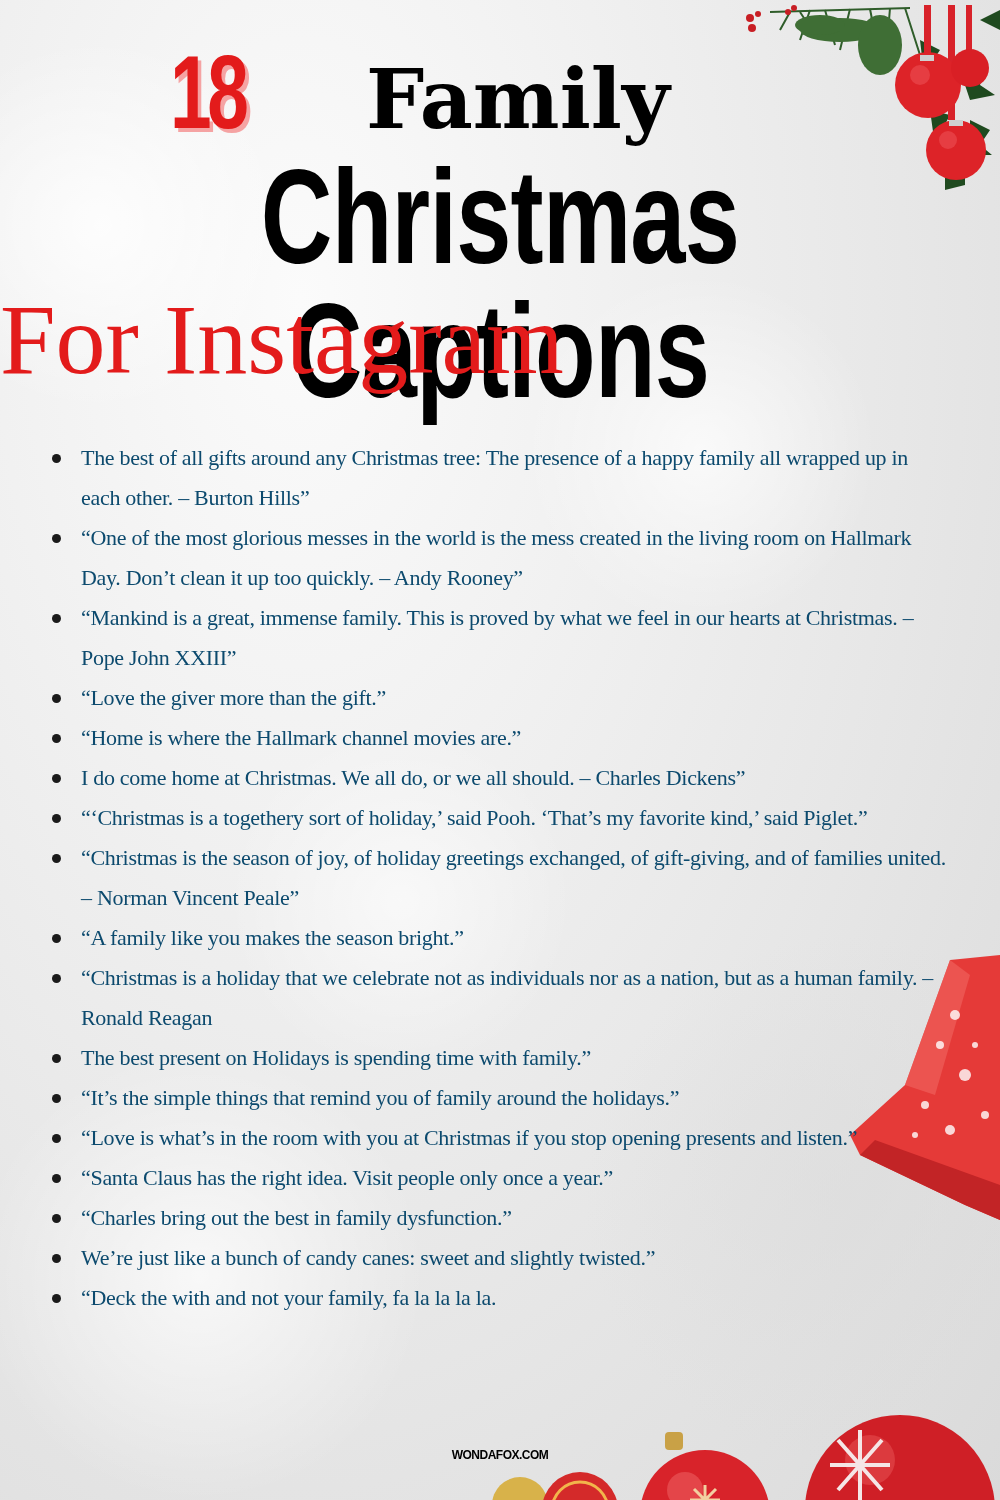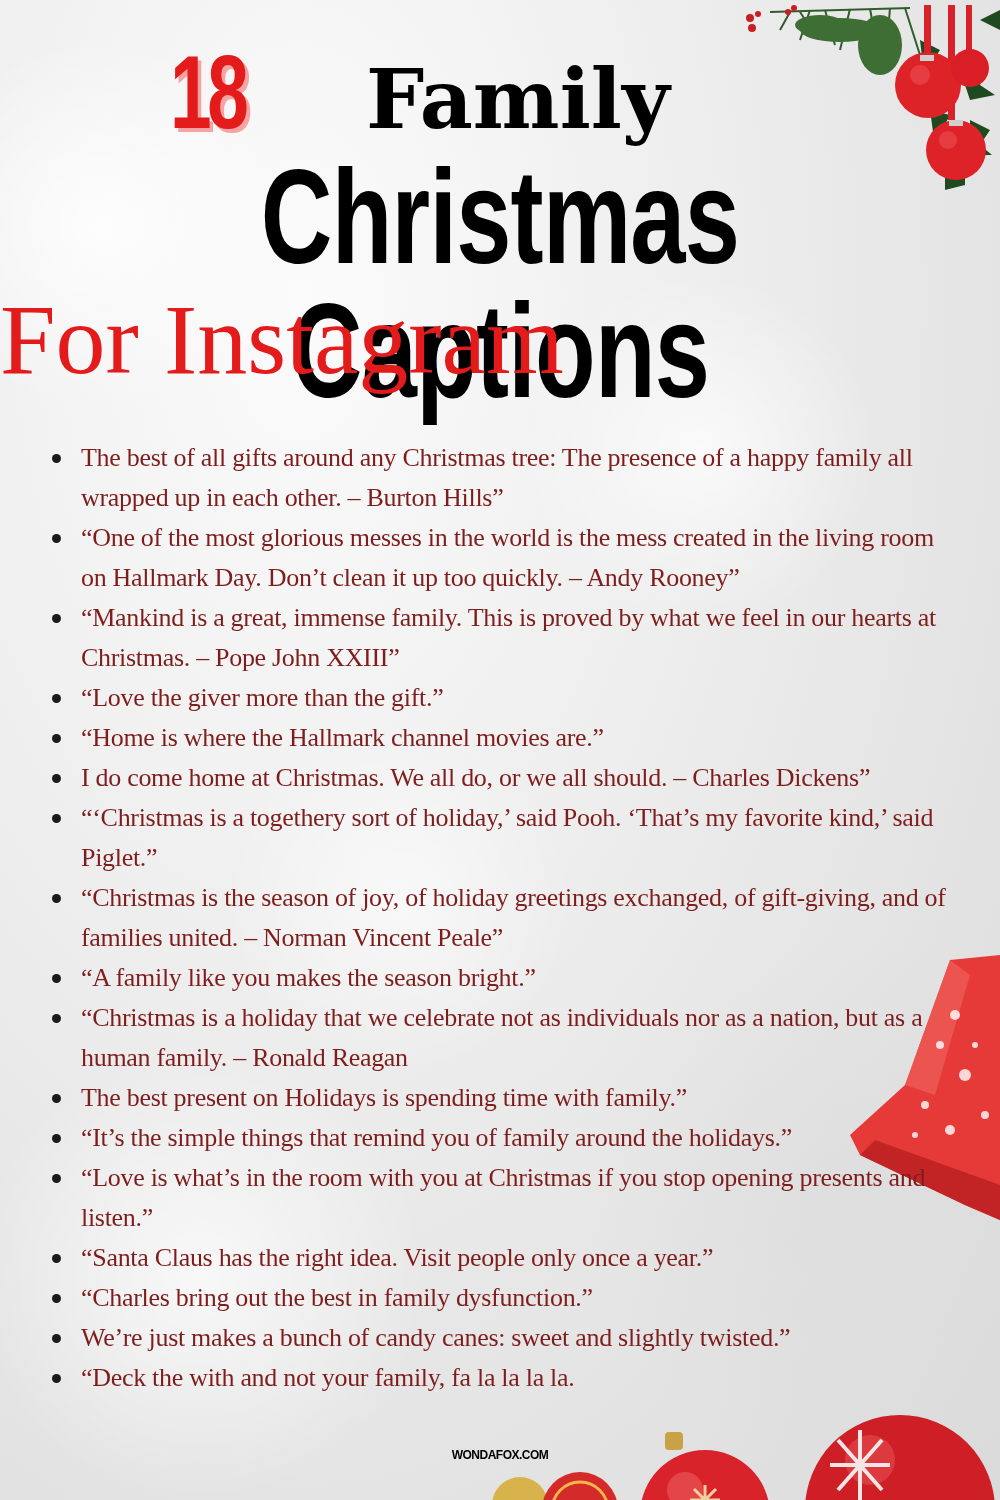--- a/index.html
+++ b/index.html
@@ -42,21 +42,21 @@
       position: absolute; top: 290px; left: 0; width: 978px; text-align: left;
       font-family: "Liberation Serif", serif;
       font-size: 100px; color: #e31b1b; line-height: 1;
     }
     ul.captions {
       position: absolute; top: 438px; left: 50px; width: 900px;
       margin: 0; padding: 0; list-style: none;
     }
     ul.captions li {
       position: relative; padding-left: 31px;
-      font-size: 26px; line-height: 40px; color: #7f1d1d;
+      font-size: 22px; line-height: 40px; color: #0c4a6e;
       letter-spacing: -0.3px;
     }
     ul.captions li .bullet {
       position: absolute; left: 2px; top: 16px;
       width: 9px; height: 9px; border-radius: 50%; background: #1a1a1a;
     }
     .footer {
       position: absolute; top: 1448px; left: 0; width: 1000px; text-align: center;
       font-family: "Liberation Sans", sans-serif; font-weight: bold;
       font-size: 12px; color: #000; letter-spacing: -0.5px;
@@ -156,17 +156,17 @@
   <li><span class="bullet"></span><span>I do come home at Christmas. We all do, or we all should. – Charles Dickens”</span></li>
   <li><span class="bullet"></span><span>“‘Christmas is a togethery sort of holiday,’ said Pooh. ‘That’s my favorite kind,’ said Piglet.”</span></li>
   <li><span class="bullet"></span><span>“Christmas is the season of joy, of holiday greetings exchanged, of gift-giving, and of families united. – Norman Vincent Peale”</span></li>
   <li><span class="bullet"></span><span>“A family like you makes the season bright.”</span></li>
   <li><span class="bullet"></span><span>“Christmas is a holiday that we celebrate not as individuals nor as a nation, but as a human family. – Ronald Reagan</span></li>
   <li><span class="bullet"></span><span>The best present on Holidays is spending time with family.”</span></li>
   <li><span class="bullet"></span><span>“It’s the simple things that remind you of family around the holidays.”</span></li>
   <li><span class="bullet"></span><span>“Love is what’s in the room with you at Christmas if you stop opening presents and listen.”</span></li>
   <li><span class="bullet"></span><span>“Santa Claus has the right idea. Visit people only once a year.”</span></li>
   <li><span class="bullet"></span><span>“Charles bring out the best in family dysfunction.”</span></li>
-  <li><span class="bullet"></span><span>We’re just makes a bunch of candy canes: sweet and slightly twisted.”</span></li>
+  <li><span class="bullet"></span><span>We’re just like a bunch of candy canes: sweet and slightly twisted.”</span></li>
   <li><span class="bullet"></span><span>“Deck the with and not your family, fa la la la la.</span></li>
 </ul>
 
 <div class="footer">WONDAFOX.COM</div>
 
 </body></html>

